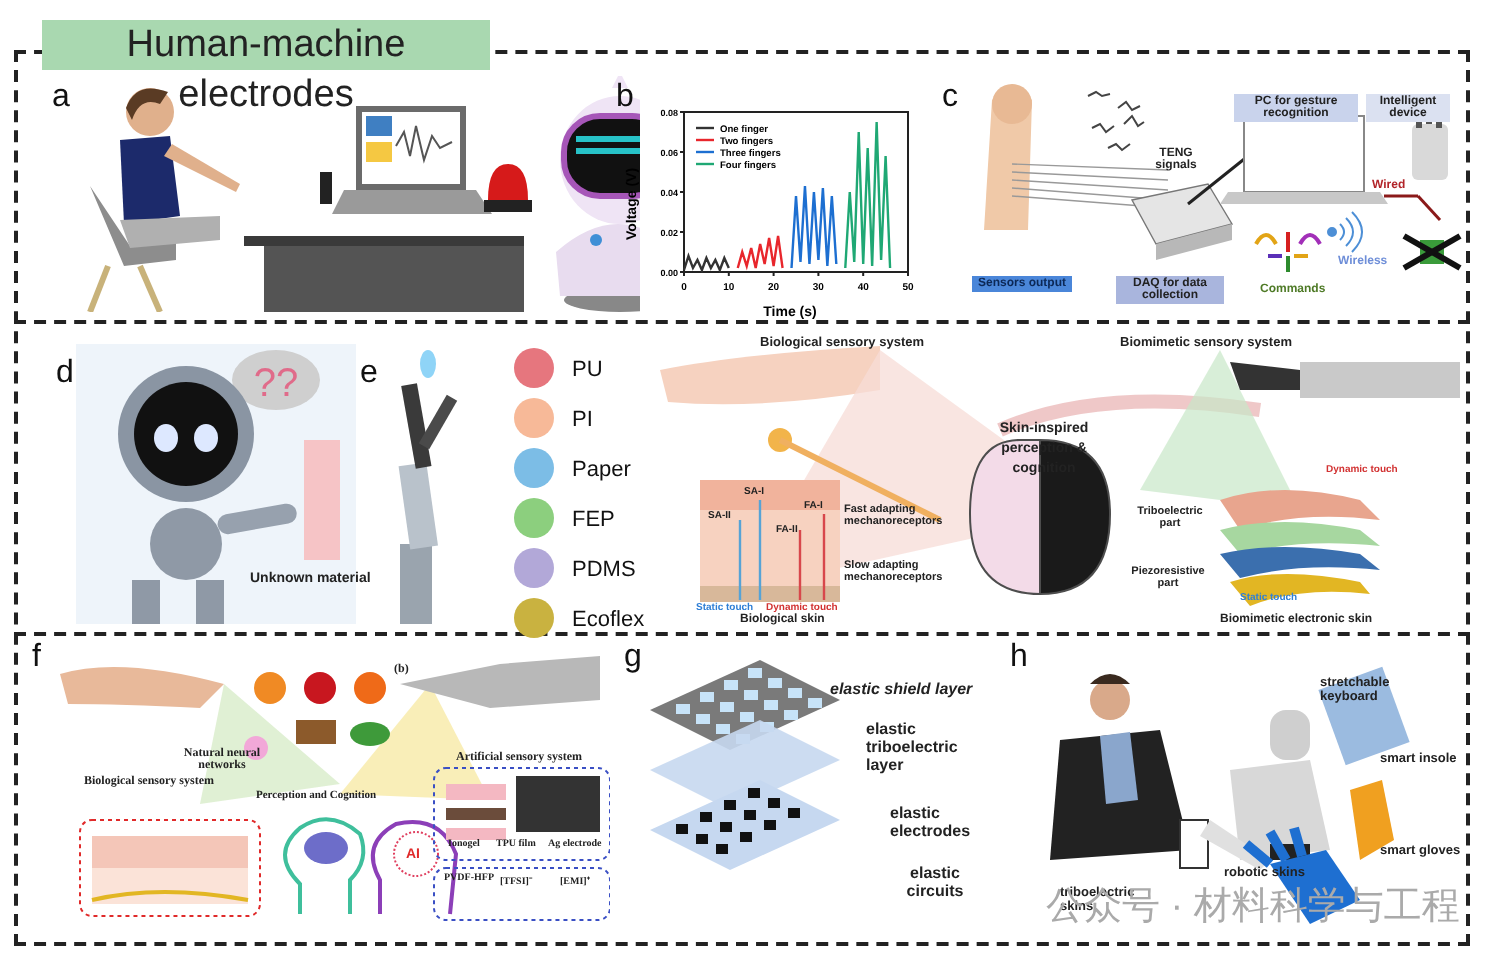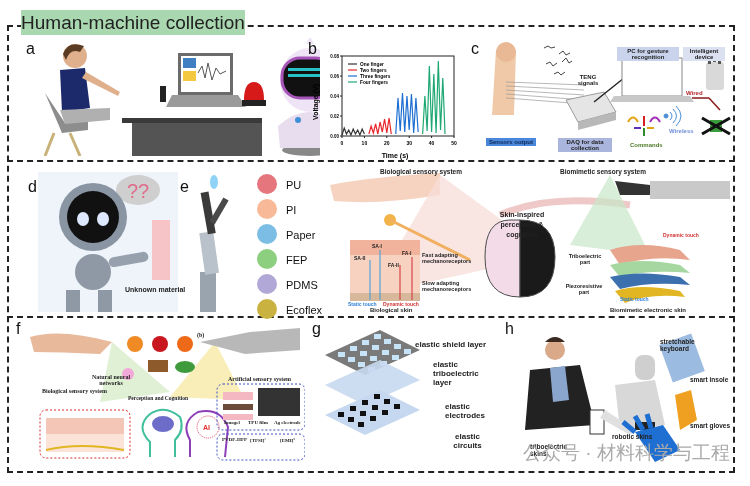--- a/index.html
+++ b/index.html
@@ -15,21 +15,21 @@
   .legend-dot{position:absolute;width:20px;height:20px;border-radius:50%;}
   .legend-lbl{position:absolute;font-size:11px;font-weight:normal;}
   .watermark{position:absolute;left:523px;top:440px;font-size:19px;color:#aaa;white-space:nowrap;}
 </style>
 </head>
 <body>
 
 <div class="frame"></div>
 <div class="hdiv" style="top:160px"></div>
 <div class="hdiv" style="top:316px"></div>
-<div class="title-tag">Human-machine collection</div>
+<div class="title-tag">Human-machine electrodes</div>
 
 <div class="panel-letter" style="left:26px;top:40px">a</div>
 <svg class="abs" style="left:40px;top:38px" width="280" height="118">
   <g>
     <path d="M5 55 L25 85 L48 82 L48 92 L22 95 Z" fill="#8d8d8d"></path>
     <line x1="14" y1="95" x2="5" y2="118" stroke="#c8b27a" stroke-width="3"></line>
     <line x1="30" y1="95" x2="40" y2="118" stroke="#c8b27a" stroke-width="3"></line>
   </g>
   <g>
     <circle cx="35" cy="18" r="12" fill="#e0b08c"></circle>
@@ -350,21 +350,21 @@
       <rect x="40" y="81" width="6" height="5"></rect>
       <rect x="52" y="75" width="6" height="5"></rect>
       <rect x="64" y="69" width="6" height="5"></rect>
       <rect x="38" y="92" width="6" height="5"></rect>
       <rect x="50" y="86" width="6" height="5"></rect>
       <rect x="62" y="80" width="6" height="5"></rect>
       <rect x="74" y="74" width="6" height="5"></rect>
     </g>
 </svg>
 <div id="g-labels">
-    <div class="t" style="left: 415px; top: 340px; font-size: 8px; width: 80px; white-space: normal;">elastic shield layer</div>
+    <div class="t" style="left: 415px; top: 340px; font-size: 8px; width: 80px; white-space: normal; font-style: italic;">elastic shield layer</div>
     <div class="t" style="left: 433px; top: 360px; font-size: 8px; width: 55px; white-space: normal;">elastic triboelectric layer</div>
     <div class="t" style="left: 445px; top: 402px; font-size: 8px; width: 55px; white-space: normal;">elastic electrodes</div>
     <div class="t" style="left: 440px; top: 432px; font-size: 8px; width: 55px; white-space: normal; text-align: center;">elastic circuits</div>
   </div>
 
 <div class="panel-letter" style="left:505px;top:320px">h</div>
 <svg class="abs" style="left:505px;top:330px" width="225" height="135">
   <g>
     <circle cx="50" cy="20" r="10" fill="#d9a98a"></circle>
     <path d="M40 12 Q50 2 60 12" fill="#3a2a1f"></path>

